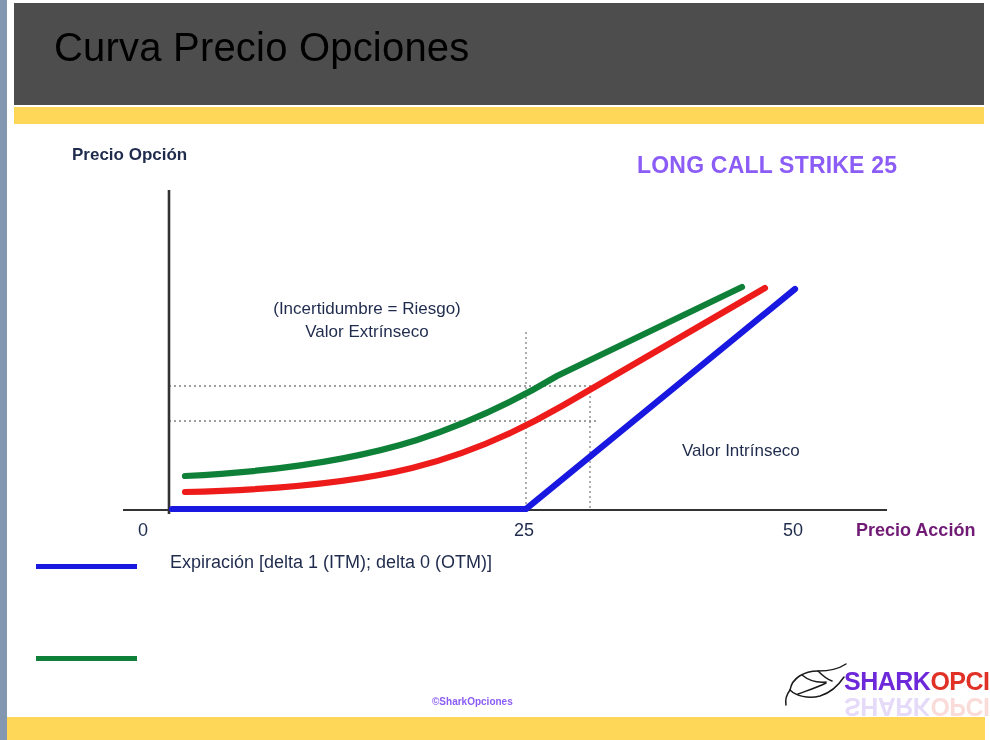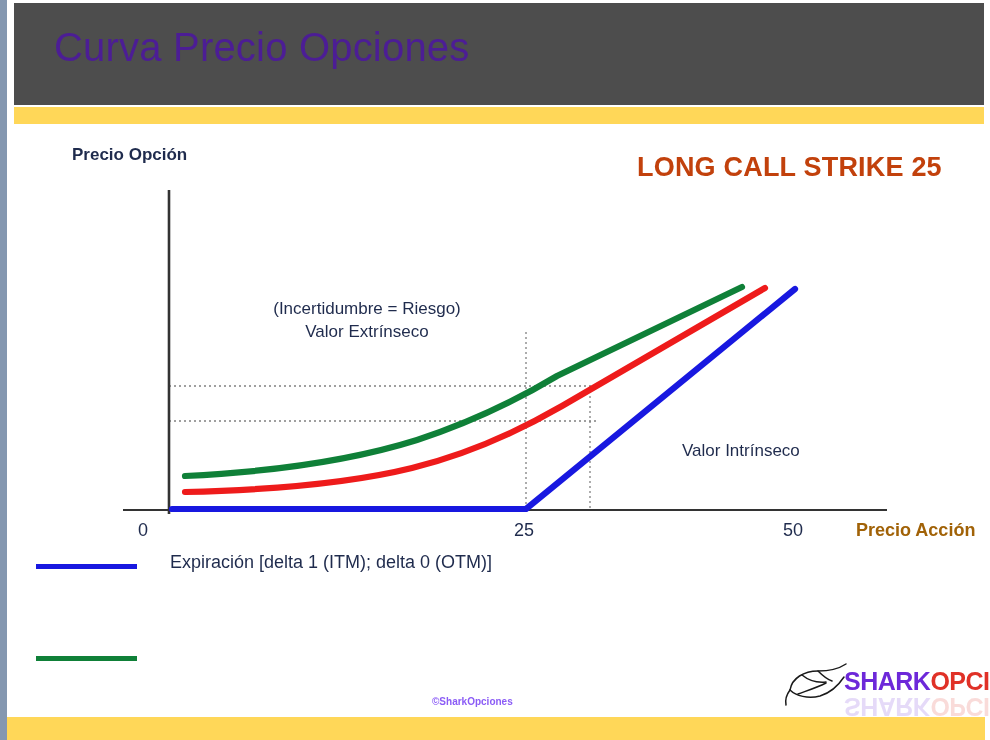--- a/index.html
+++ b/index.html
@@ -36,21 +36,21 @@
   .header-band {
     position: absolute;
     left: 14px; top: 3px;
     width: 970px; height: 102px;
     background: #4d4d4d;
   }
   .header-title {
     position: absolute;
     left: 54px; top: 25px;
     font-size: 40px;
-    color: #4c1d95;
+    color: #000000;
     letter-spacing: 0.2px;
     font-weight: 400;
     white-space: nowrap;
   }
   .yellow-band-top {
     position: absolute;
     left: 14px; top: 107px;
     width: 970px; height: 17px;
     background: #ffd758;
   }
@@ -70,23 +70,23 @@
     position: absolute;
     left: 55px; top: 21px;
     font-size: 17px;
     color: #1f2b4d;
     font-weight: 600;
     white-space: nowrap;
   }
   .chart-heading {
     position: absolute;
     left: 620px; top: 28px;
-    font-size: 27px;
-    font-weight: bold;
-    color: #c2410c;
+    font-size: 23px;
+    font-weight: bold;
+    color: #8b5cf6;
     white-space: nowrap;
     letter-spacing: 0.2px;
   }
   .annot {
     position: absolute;
     font-size: 17px;
     color: #1f2b4d;
     white-space: nowrap;
     text-align: center;
     line-height: 1.35;
@@ -104,21 +104,21 @@
     color: #1f2b4d;
     white-space: nowrap;
   }
   .tick-0  { left: 121px; top: 396px; }
   .tick-25 { left: 497px; top: 396px; }
   .tick-50 { left: 766px; top: 396px; }
   .axis-label-x {
     position: absolute;
     left: 839px; top: 396px;
     font-size: 18px;
-    color: #a16207;
+    color: #701a75;
     font-weight: 600;
     white-space: nowrap;
   }
   
   .legend {
     position: absolute;
     left: 0; top: 544px;
     width: 990px; height: 140px;
   }
   .legend-row {

